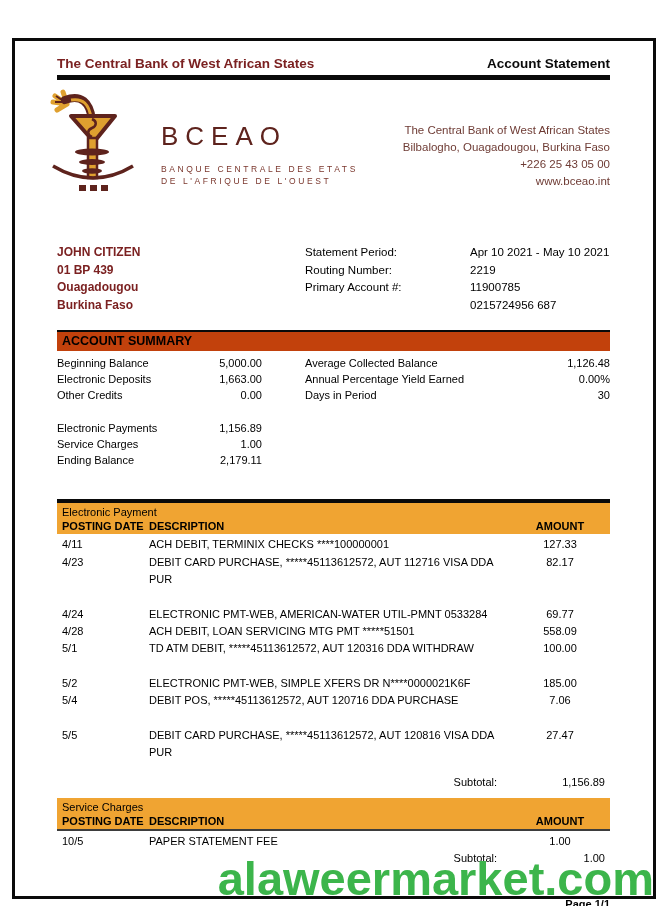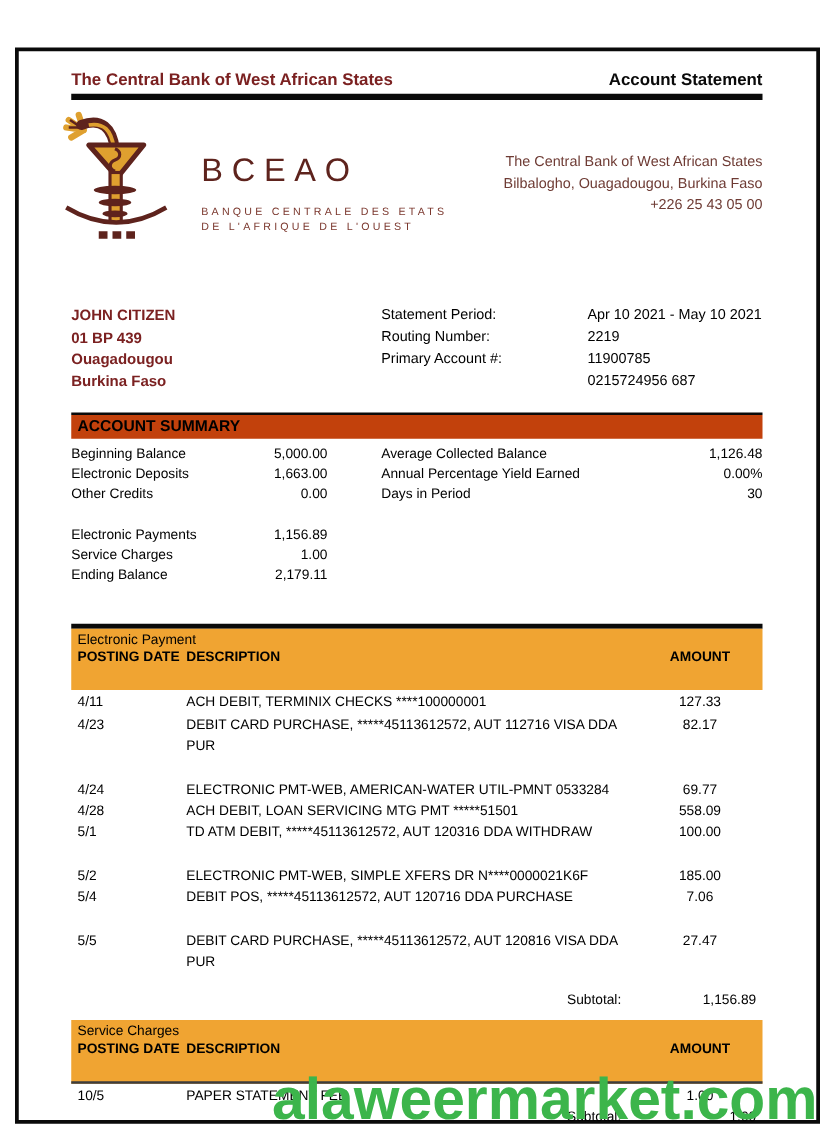--- a/index.html
+++ b/index.html
@@ -36,21 +36,21 @@
   .summary-body { display:flex; margin-top:4px; font-size:11px; }
   .sum-left { width:205px; }
   .sum-gap { width:43px; }
   .sum-right { flex:1; }
   .sum-row { display:flex; height:16.2px; line-height:16.2px; }
   .sum-row .v { margin-left:auto; text-align:right; }
 
   
   .txn-section { margin-top:31px; }
   .txn-rule { height:4px; background:#0a0a0a; }
-  .txn-head { background:#F0A432; padding:2px 5px 18px; }
+  .txn-head { background:#F0A432; padding:2px 5px 0; }
   .txn-head.underlined { border-bottom:2px solid #3d3d3d; }
   .txn-head-title { font-size:11px; line-height:14px; }
   .txn-cols { display:flex; font-weight:bold; font-size:11px; line-height:15px; }
   .c-date { width:87px; }
   .c-desc { flex:1; }
   .c-amt { width:90px; text-align:center; }
   .txn-rows { margin-top:2px; }
   .txn-row { display:flex; padding:0 5px; min-height:17.3px; line-height:17.3px; font-size:11px; }
   .subtotal-row { display:flex; justify-content:flex-end; padding:0 5px; margin-top:13px; line-height:17px; font-size:11px; }
   .sub-amt { width:108px; text-align:right; }
@@ -104,20 +104,21 @@
           <div>DE L'AFRIQUE DE L'OUEST</div>
         </div>
       </div>
       <div class="bank-info">
         <div>
 
         <div>The Central Bank of West African States</div>
             <div>Bilbalogho, Ouagadougou, Burkina Faso</div>
             <div>+226 25 43 05 00</div>
           </div>
+        <div><a class="link" href="#">www.bceao.int</a></div>
       </div>
     </div>
 
     <div class="info-row">
       <div class="customer">
 
       <div>JOHN CITIZEN</div>
           <div>01 BP 439</div>
           <div>Ouagadougou</div>
           <div>Burkina Faso</div>

